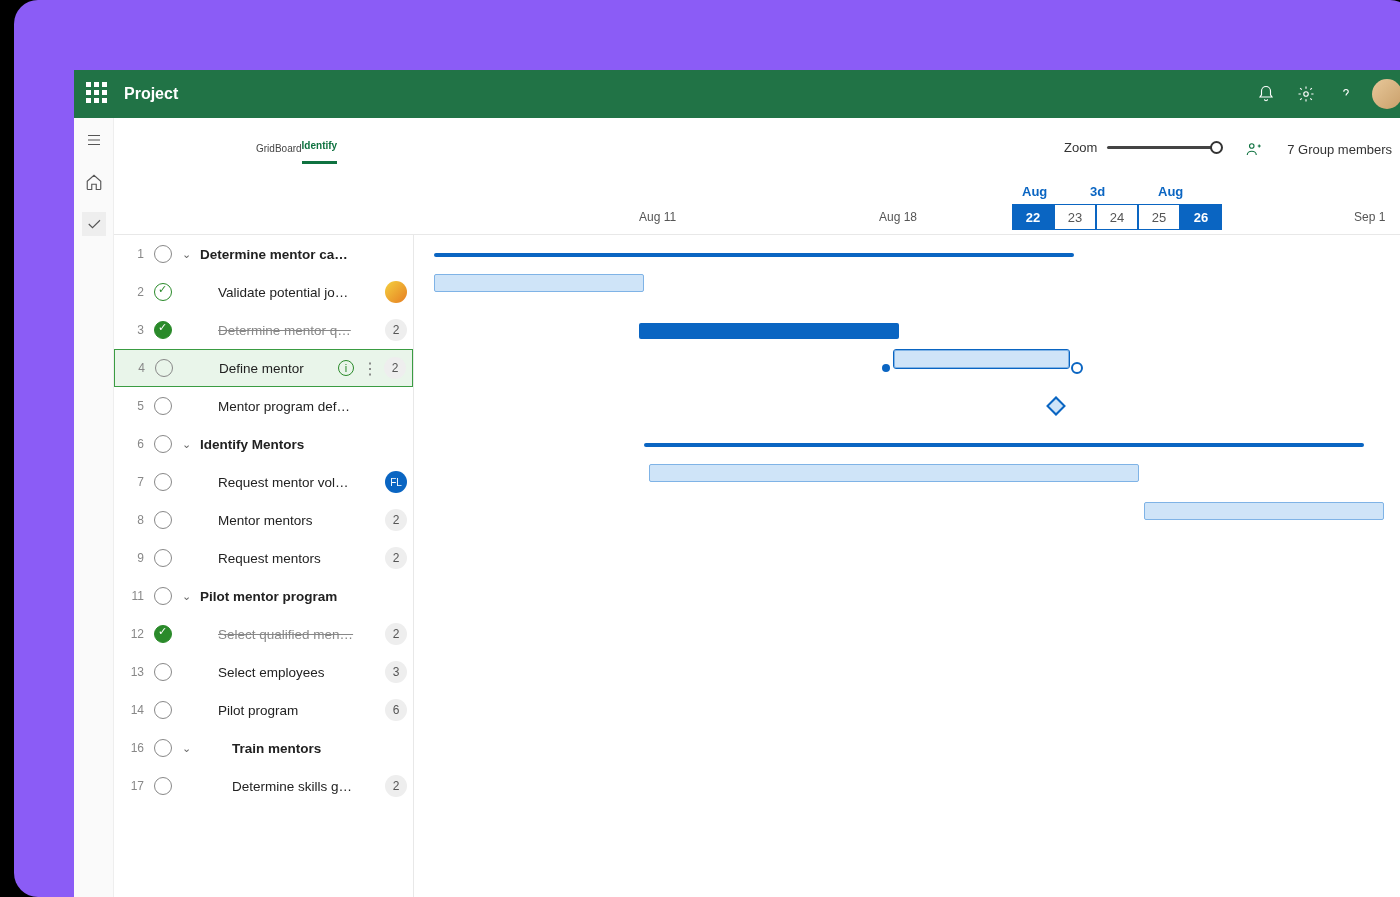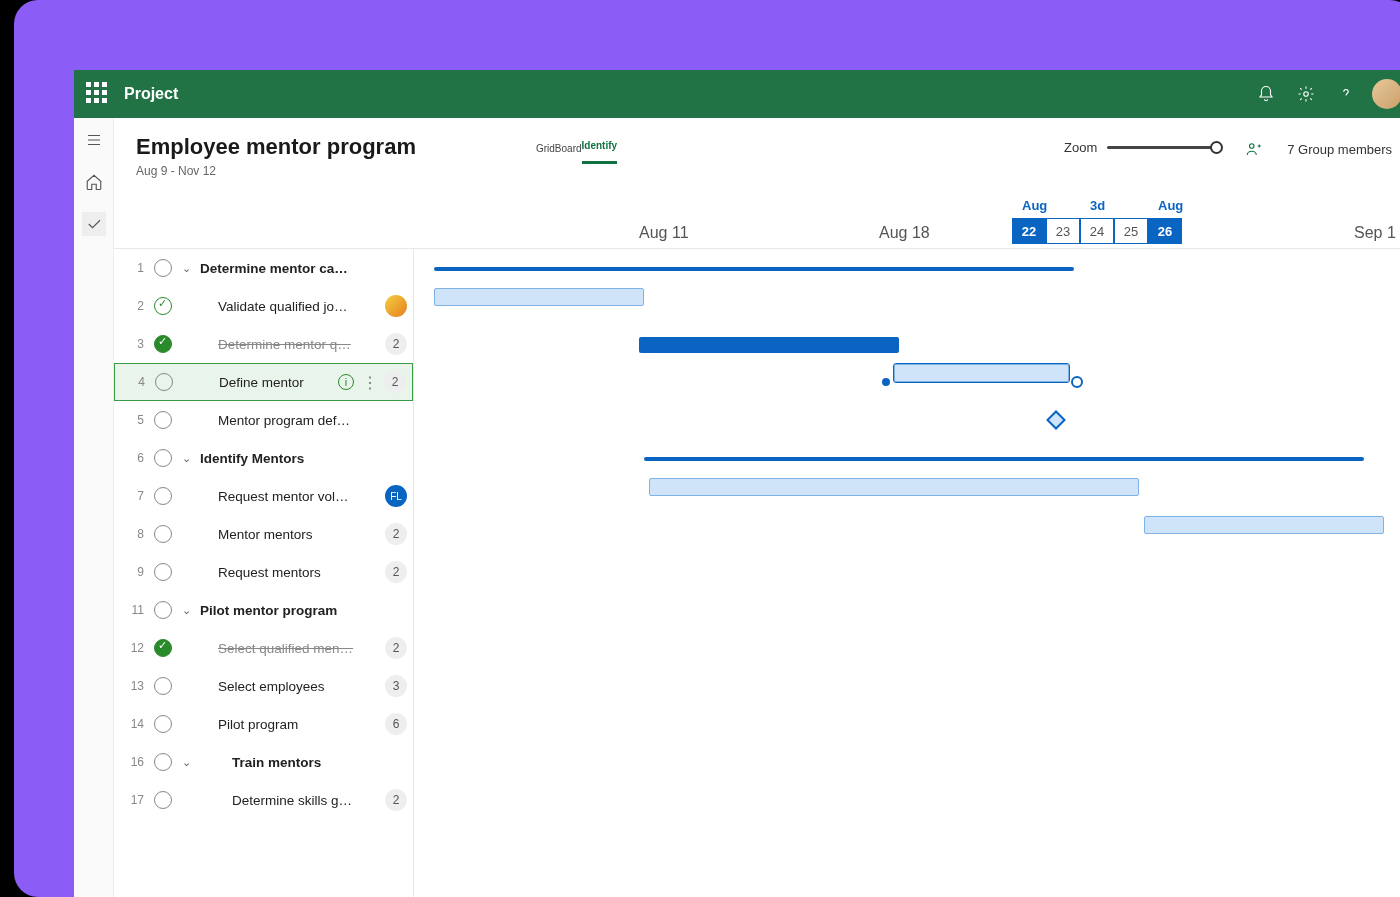--- a/index.html
+++ b/index.html
@@ -36,24 +36,24 @@
 .tab.active { color:#0f7240; font-weight:600; border-bottom:3px solid #0f7240; }
 .hdr-spacer { flex:1; }
 .zoom { display:flex; align-items:center; gap:10px; font-size:13px; color:#333; margin-right:28px; padding-top:6px; }
 .zoom-track { width:110px; height:3px; background:#444; border-radius:2px; position:relative; cursor:pointer; }
 .zoom-thumb { position:absolute; right:-6px; top:-5px; width:13px; height:13px; border:2px solid #333; background:#fff; border-radius:50%; }
 .members { display:flex; align-items:center; gap:24px; font-size:13px; color:#333; cursor:pointer; padding-top:6px; }
 .members svg { stroke:#0f7240; fill:none; stroke-width:1.5; }
 
 
 .timeline-scale { position:relative; height:60px; margin-top:10px; }
-.scale-label { position:absolute; font-size:16px; color:#555; top:36px; }
+.scale-label { position:absolute; font-size:12px; color:#555; top:36px; }
 .scale-blue { color:#0a65c2; font-weight:600; top:10px; font-size:13px; position:absolute;text-align:center; }
 .day-boxes { position:absolute; top:30px; display:flex; }
-.day-box { width:34px; height:26px; border:1px solid #0a65c2; font-size:13px; display:flex; align-items:center; justify-content:center; color:#555; }
+.day-box { width:42px; height:26px; border:1px solid #0a65c2; font-size:13px; display:flex; align-items:center; justify-content:center; color:#555; }
 .day-box.sel { background:#0a65c2; color:#fff; font-weight:600; }
 
 
 .body { flex:1; display:flex; border-top:1px solid #e8e8e8; position:relative; }
 .tasklist { width:300px; border-right:1px solid #e8e8e8; overflow-y:auto; }
 .gantt { flex:1; position:relative; overflow:hidden; }
 .scrollbar-v { position:absolute; right:0; top:0; width:10px; bottom:0; background:#f3f3f3; }
 .scroll-thumb-v { position:absolute; top:0; width:10px; height:60px; background:#c9c9c9; }
 
 
@@ -140,24 +140,20 @@
         </div>
         <div class="rail-btn active">
           <svg width="18" height="18" viewBox="0 0 24 24">
               <path d="M5 12l5 5L20 7"></path>
             </svg>
         </div>
       </div>
 
       <div class="content">
         <div class="hdr">
-          <div class="title-block">
-            <h1>Employee mentor program</h1>
-            <div class="daterange">Aug 9 - Nov 12</div>
-          </div>
           <div class="tabs">
             <div class="tab">Grid</div>
             <div class="tab">Board</div>
             <div class="tab active">Identify</div>
           </div>
           <div class="hdr-spacer"></div>
           <div class="zoom">
             <span>Zoom</span>
             <div class="zoom-track">
               <div class="zoom-thumb"></div>
@@ -196,21 +192,21 @@
               <div class="task-row">
                 <div class="rownum">1</div>
                 <div class="status"></div>
                 <div class="expand">⌄</div>
                 <div class="task-name bold">Determine mentor ca…</div>
               </div>
               <div class="task-row">
                 <div class="rownum">2</div>
                 <div class="status check"></div>
                 <div class="expand"></div>
-                <div class="task-name indent">Validate qualified jo…</div>
+                <div class="task-name indent">Validate potential jo…</div>
                 <div class="avatar-sm"></div>
               </div>
               <div class="task-row">
                 <div class="rownum">3</div>
                 <div class="status done"></div>
                 <div class="expand"></div>
                 <div class="task-name struck indent">Determine mentor q…</div>
                 <div class="badge">2</div>
               </div>
               <div class="task-row selected">

